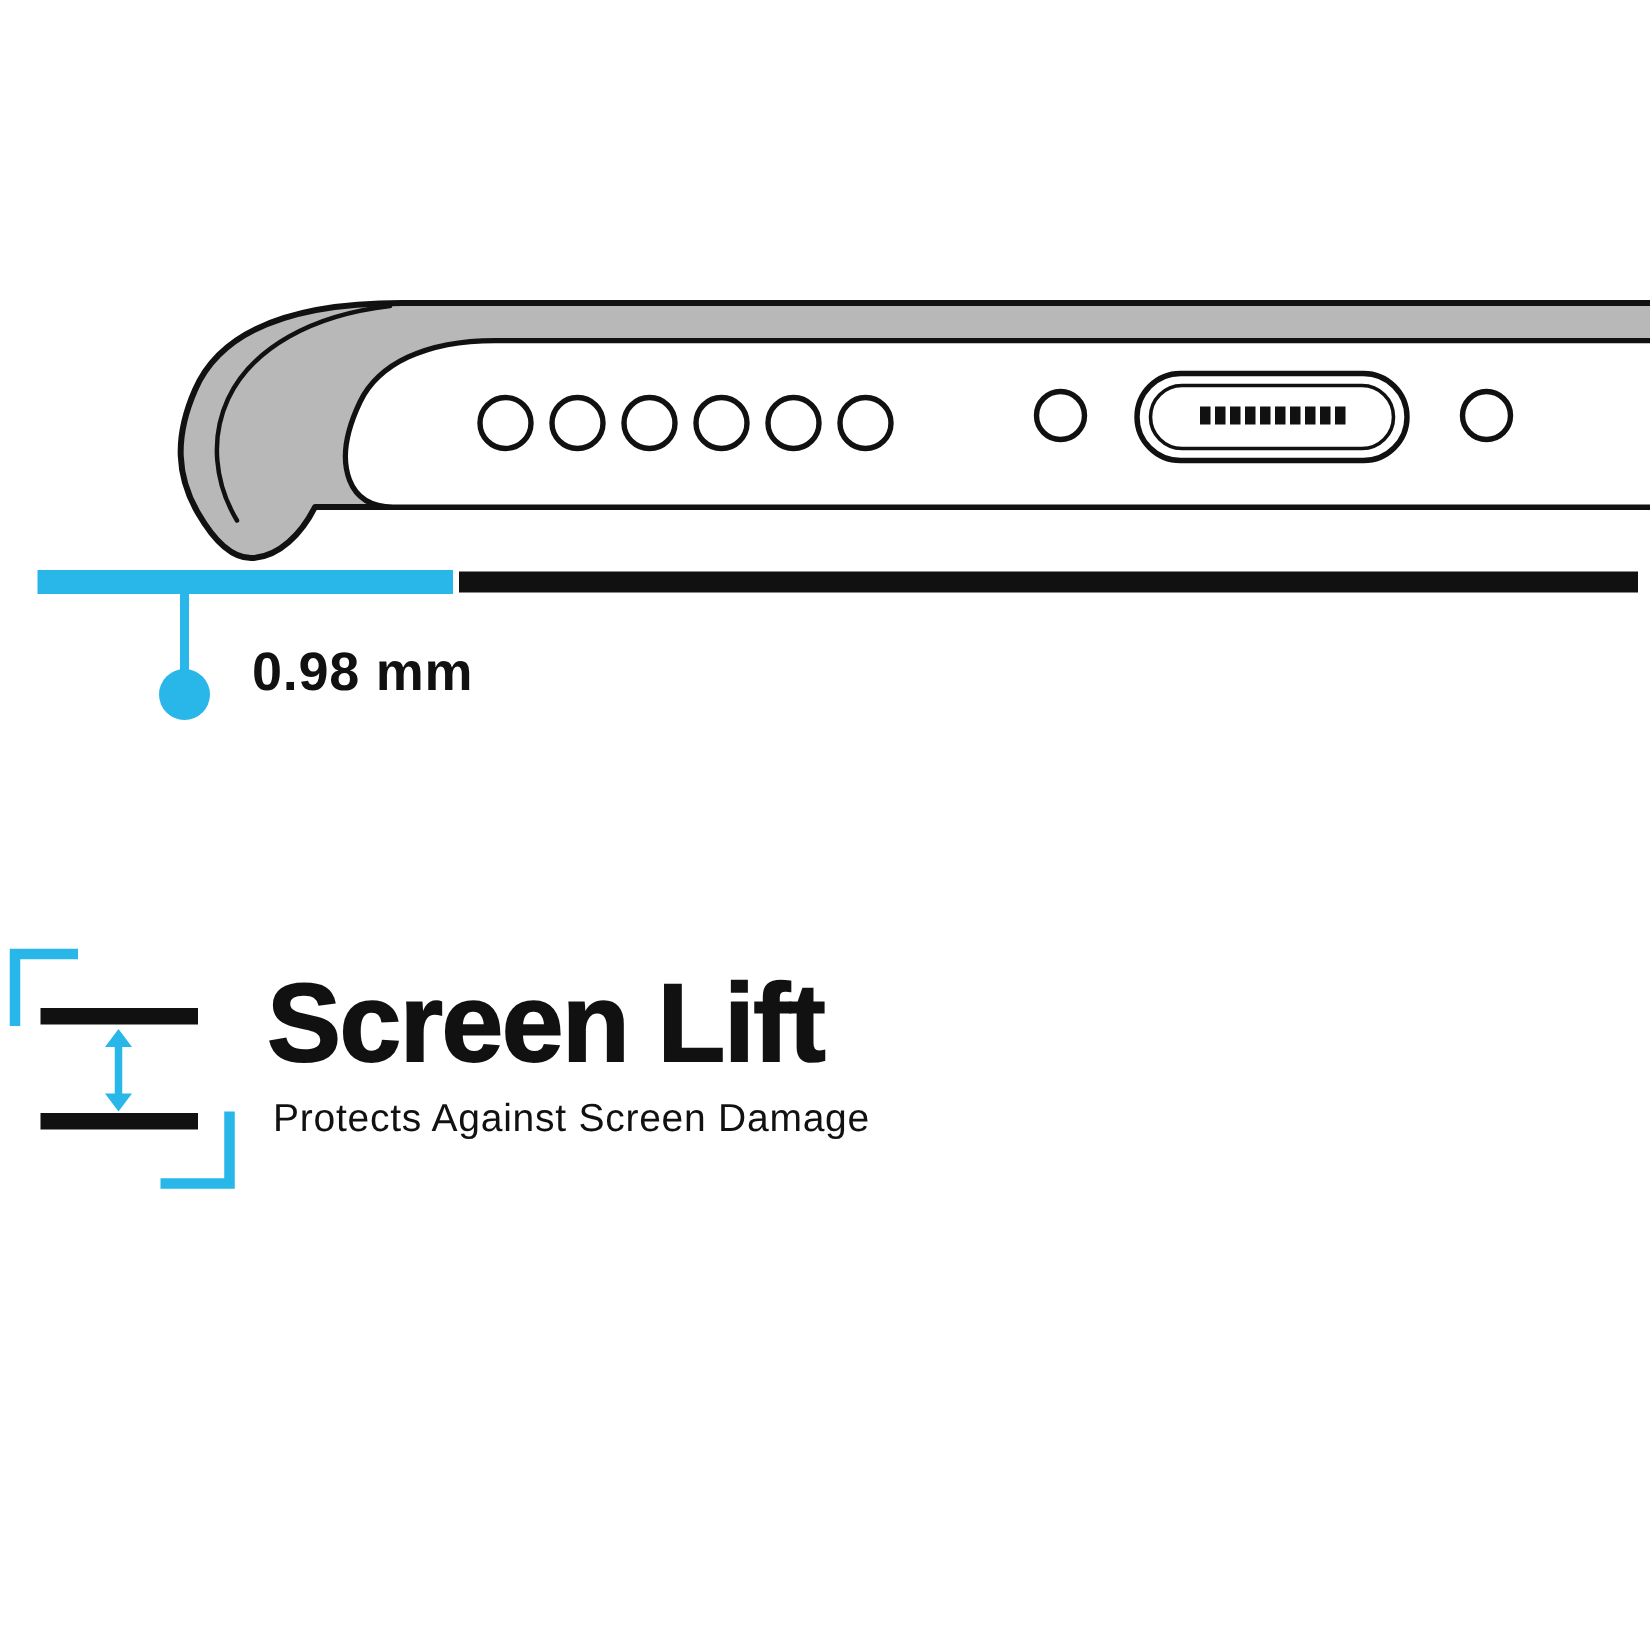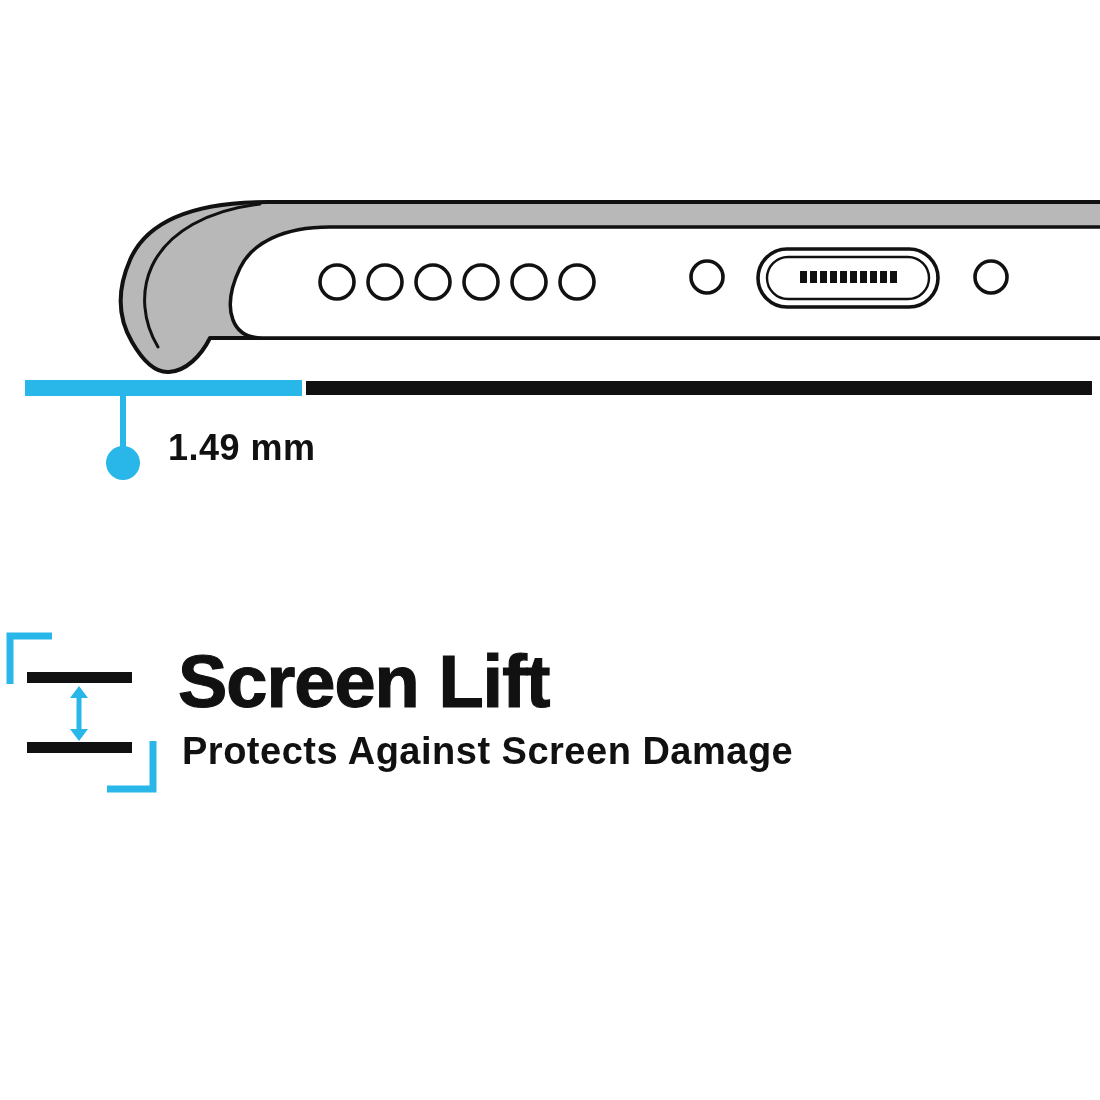--- a/index.html
+++ b/index.html
@@ -42,21 +42,21 @@
   .arrow-head  { fill: var(--accent, #29b6e8); }
 
   .feature-title {
     position: absolute; left: 178px; top: 645px;
     font-size: 74px; font-weight: 800; line-height: 1;
     letter-spacing: -1px;
     -webkit-text-stroke: 1.2px currentColor;
   }
   .feature-sub {
     position: absolute; left: 182px; top: 731px;
-    font-size: 38px; font-weight: 700; line-height: 1.1;
+    font-size: 26px; font-weight: 400; line-height: 1.1;
     letter-spacing: 0.5px;
   }
 </style>
 </head>
 <body>
 
 <div class="stage">
 
   <svg class="illustration" width="1100" height="560" viewBox="0 0 1100 560" aria-hidden="true">
 
@@ -107,21 +107,21 @@
 
     <circle class="hole" cx="991" cy="277" r="16"></circle>
 
     <rect class="bar-accent" x="25" y="380" width="277" height="16"></rect>
     <rect class="bar-dark" x="306" y="381" width="786" height="14"></rect>
 
     <rect class="measure-line" x="120" y="396" width="6" height="52"></rect>
     <circle class="measure-dot" cx="123" cy="463" r="17"></circle>
   </svg>
 
-  <div class="measure-label">1.49 mm</div>
+  <div class="measure-label">0.98 mm</div>
 
   <svg class="lift-icon" width="170" height="175" viewBox="0 0 170 175" aria-hidden="true">
     <polyline class="bracket" points="52,11 10,11 10,59"></polyline>
     <rect class="gap-line" x="27" y="47" width="105" height="11"></rect>
     <g>
       <line class="arrow-shaft" x1="79" y1="72" x2="79" y2="105"></line>
       <polygon class="arrow-head" points="79,61 70,73 88,73"></polygon>
       <polygon class="arrow-head" points="79,116 70,104 88,104"></polygon>
     </g>
     <rect class="gap-line" x="27" y="117" width="105" height="11"></rect>

